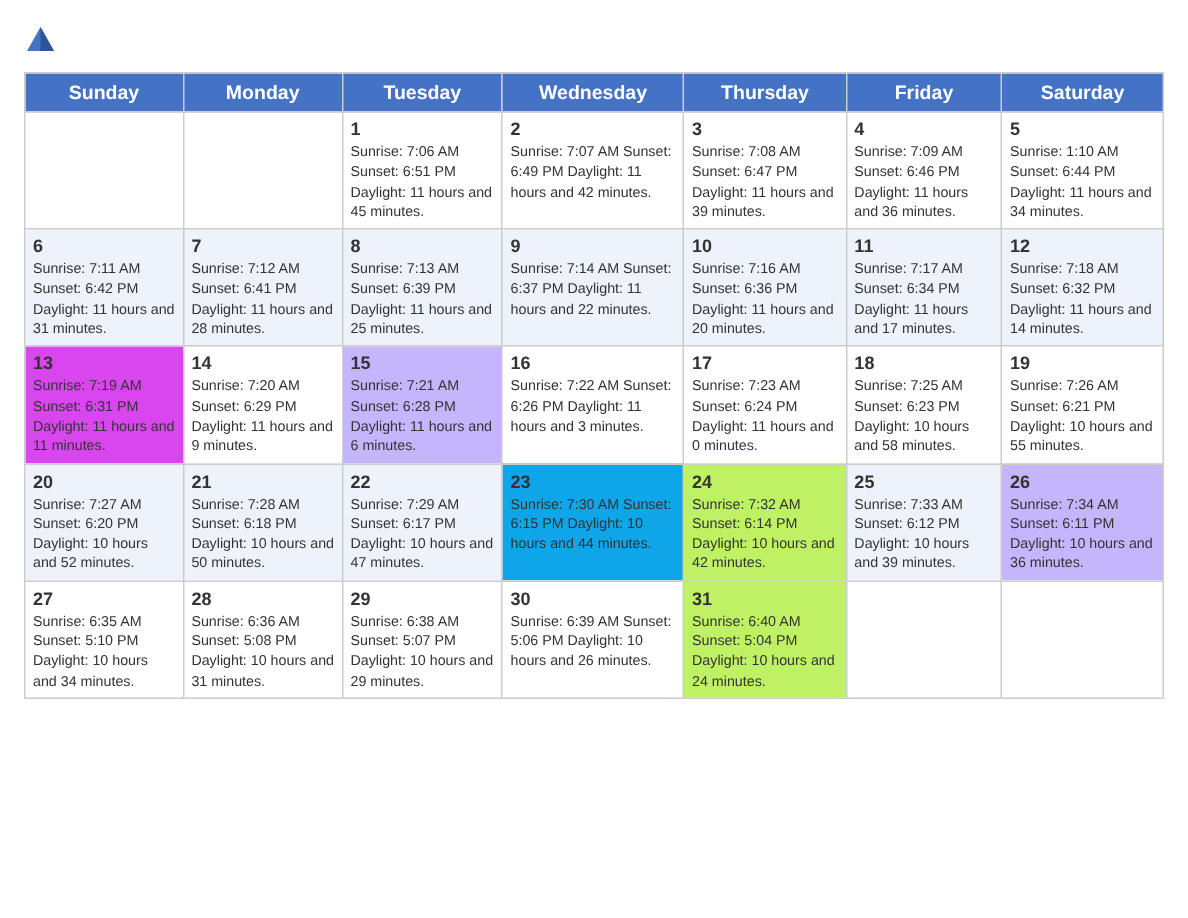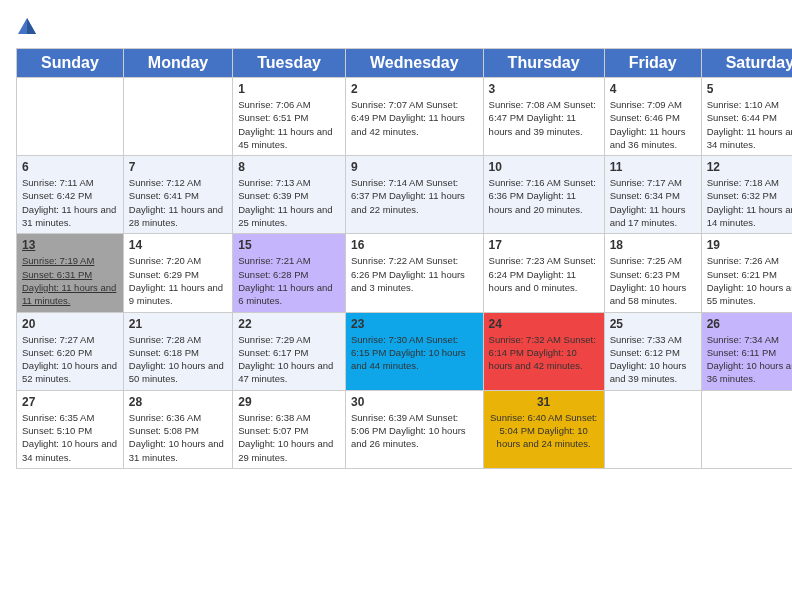--- a/index.html
+++ b/index.html
@@ -49,21 +49,21 @@
       font-size: 15px;
       color: #555;
     }
     .calendar {
       width: 100%;
       border-collapse: collapse;
     }
     .calendar th {
       background-color: #4472c4;
       color: #fff;
-      font-size: 16px;
+      font-size: 13px;
       font-weight: bold;
       padding: 5px 24px;
       text-align: center;
       border: 1px solid #ccc;
     }
     .calendar td {
       vertical-align: top;
       border: 1px solid #ccc;
       padding: 4px 5px;
       font-size: 10px;
@@ -200,21 +200,21 @@
 Daylight: 11 hours and 17 minutes.</div>
         </td>
         <td style="background-color: rgb(238, 242, 251); margin-left: 41px;">
           <span class="day-num">12</span>
           <div class="cell-text">Sunrise: 7:18 AM
 Sunset: 6:32 PM
 Daylight: 11 hours and 14 minutes.</div>
         </td>
       </tr>
       <tr>
-        <td style="background-color: #a3a3a3; text-decoration: underline;">
+        <td style="background-color: #d946ef;">
           <span class="day-num">13</span>
           <div class="cell-text">Sunrise: 7:19 AM
 Sunset: 6:31 PM
 Daylight: 11 hours and 11 minutes.</div>
         </td>
         <td style="background-color: rgb(255, 255, 255);">
           <span class="day-num">14</span>
           <div class="cell-text">Sunrise: 7:20 AM
 Sunset: 6:29 PM
 Daylight: 11 hours and 9 minutes.</div>
@@ -268,21 +268,21 @@
           <div class="cell-text">Sunrise: 7:29 AM
 Sunset: 6:17 PM
 Daylight: 10 hours and 47 minutes.</div>
         </td>
         <td style="background-color: #0ea5e9;">
           <span class="day-num">23</span>
           <div class="cell-text">Sunrise: 7:30 AM
 Sunset: 6:15 PM
 Daylight: 10 hours and 44 minutes.</div>
         </td>
-        <td style="background-color: #ef4444;">
+        <td style="background-color: #bef264;">
           <span class="day-num">24</span>
           <div class="cell-text">Sunrise: 7:32 AM
 Sunset: 6:14 PM
 Daylight: 10 hours and 42 minutes.</div>
         </td>
         <td style="background-color: rgb(238, 242, 251);">
           <span class="day-num">25</span>
           <div class="cell-text">Sunrise: 7:33 AM
 Sunset: 6:12 PM
 Daylight: 10 hours and 39 minutes.</div>
@@ -312,21 +312,21 @@
           <div class="cell-text">Sunrise: 6:38 AM
 Sunset: 5:07 PM
 Daylight: 10 hours and 29 minutes.</div>
         </td>
         <td style="background-color: rgb(255, 255, 255);">
           <span class="day-num">30</span>
           <div class="cell-text">Sunrise: 6:39 AM
 Sunset: 5:06 PM
 Daylight: 10 hours and 26 minutes.</div>
         </td>
-        <td style="background-color: #eab308; text-align: center;">
+        <td style="background-color: #bef264;">
           <span class="day-num">31</span>
           <div class="cell-text">Sunrise: 6:40 AM
 Sunset: 5:04 PM
 Daylight: 10 hours and 24 minutes.</div>
         </td>
         <td class="empty-cell"></td>
         <td class="empty-cell"></td>
       </tr>
     </tbody>
 </table>

